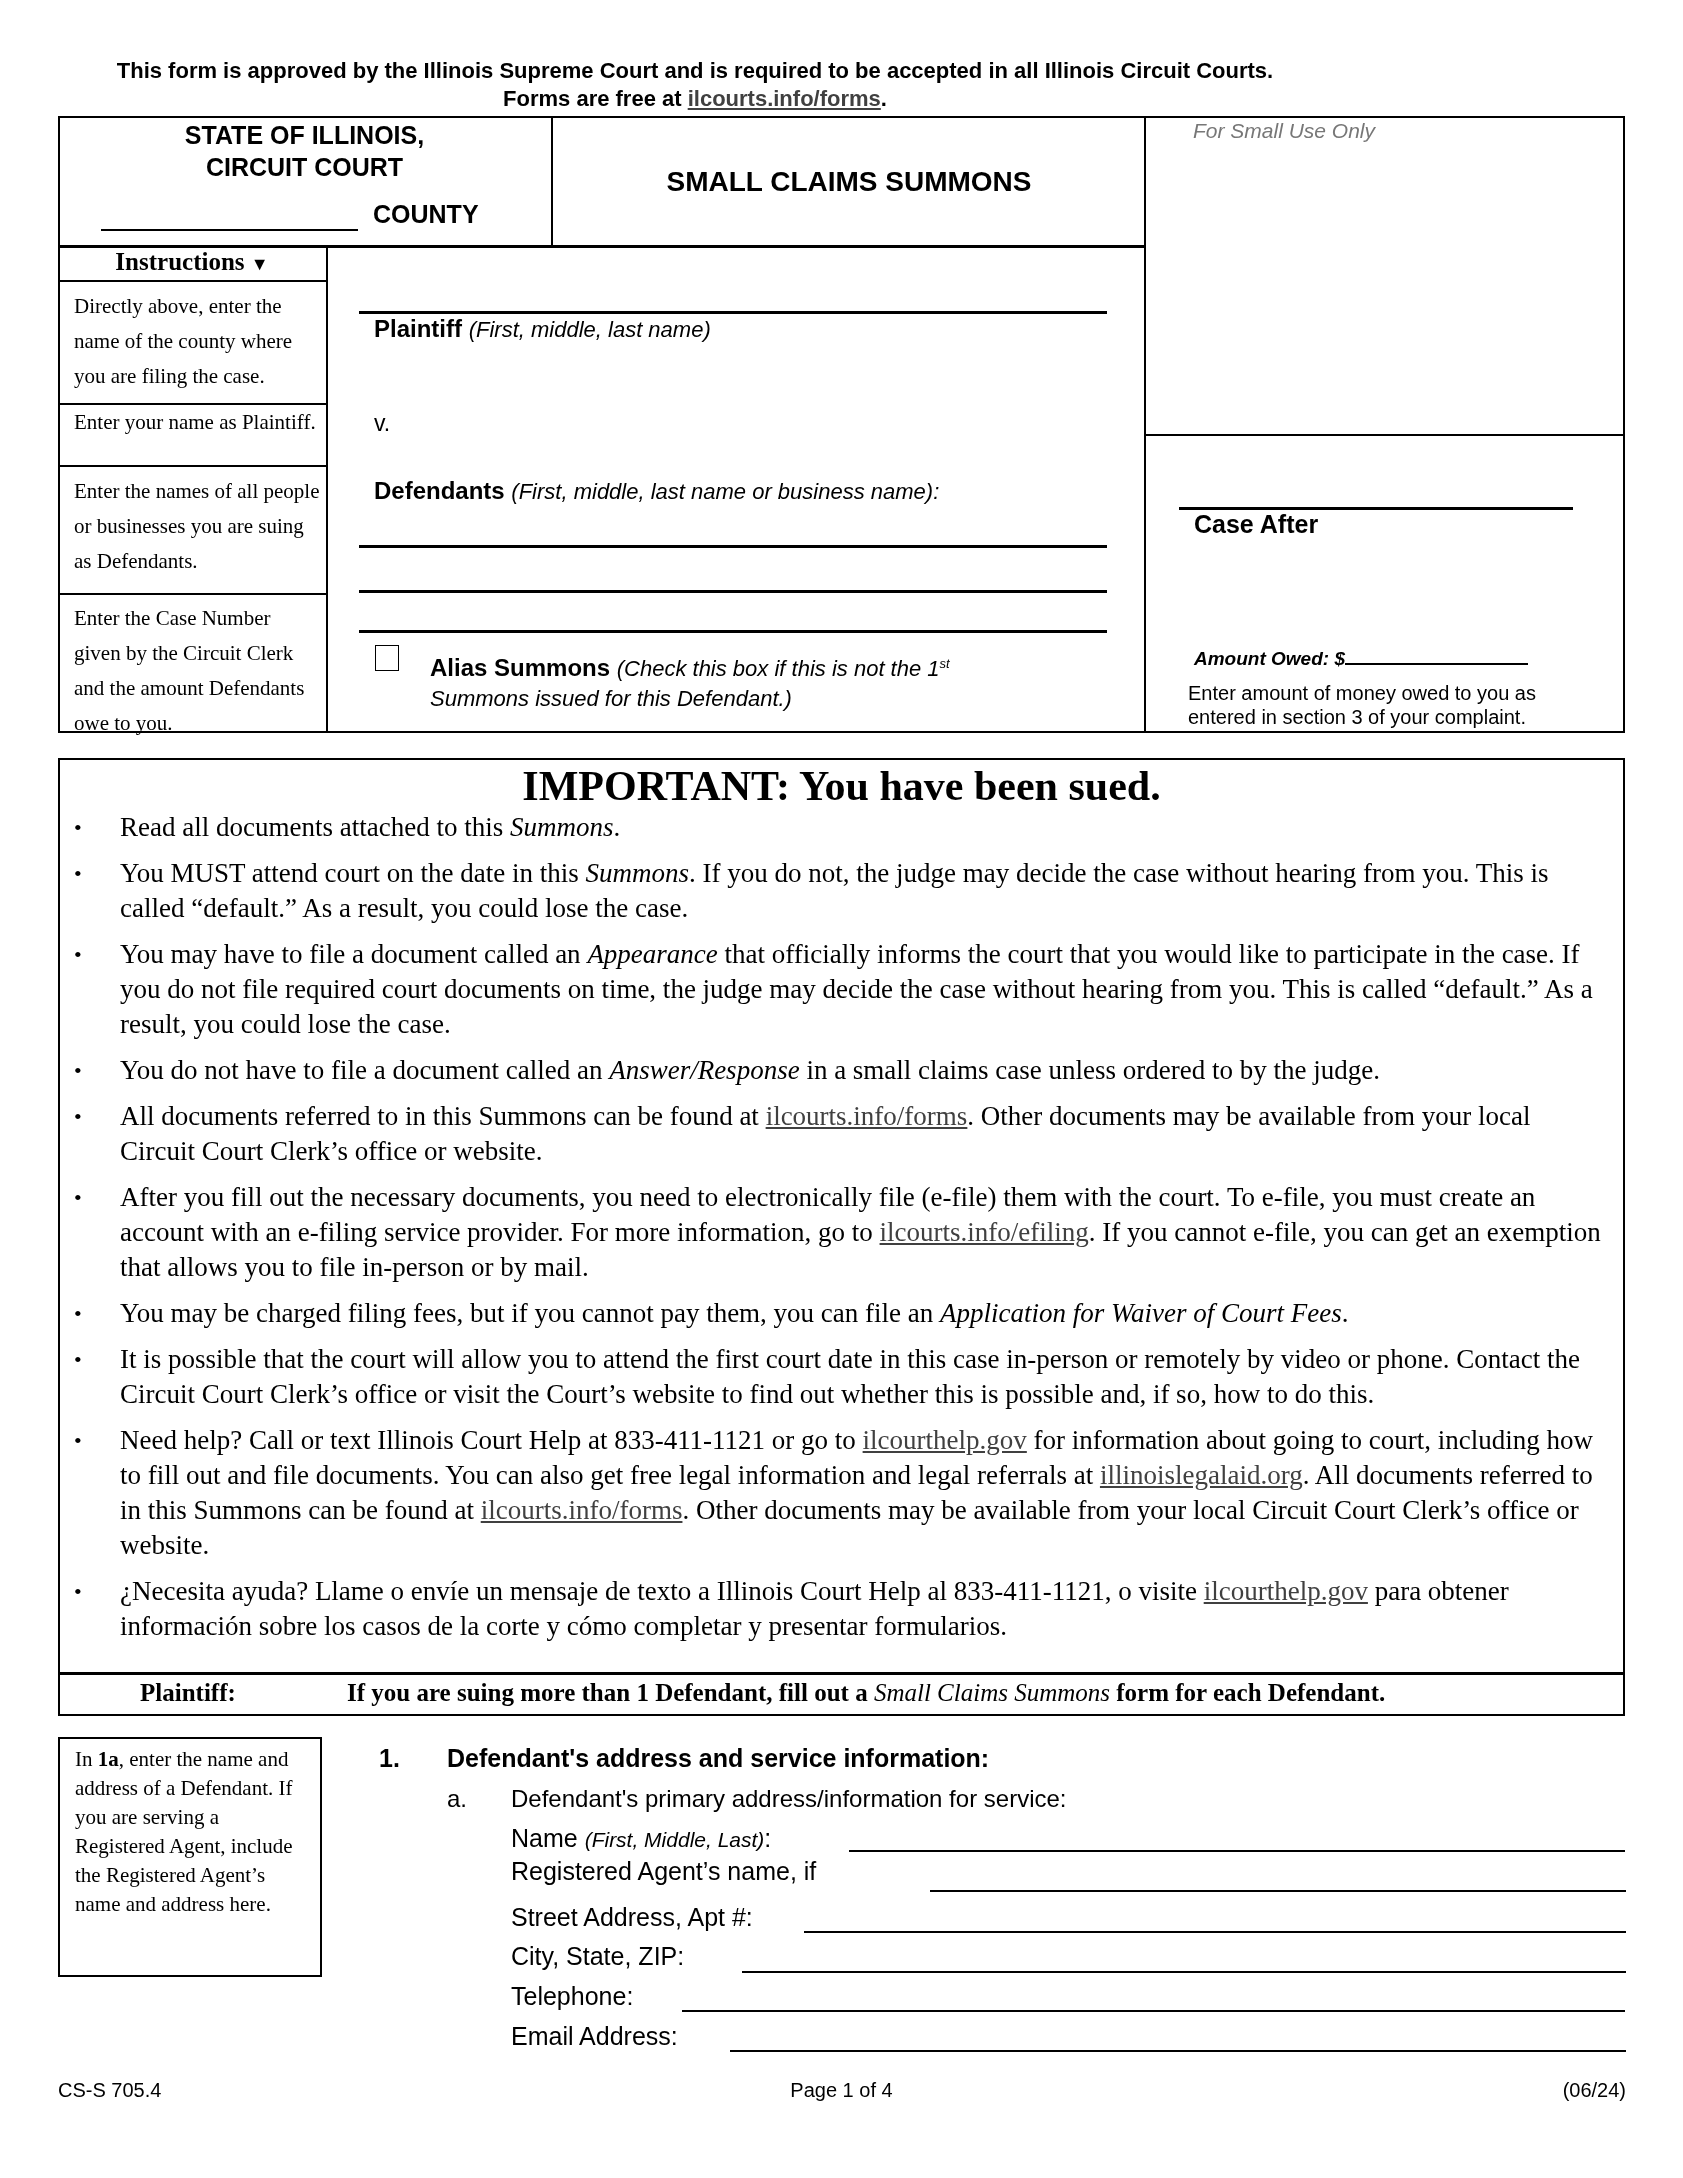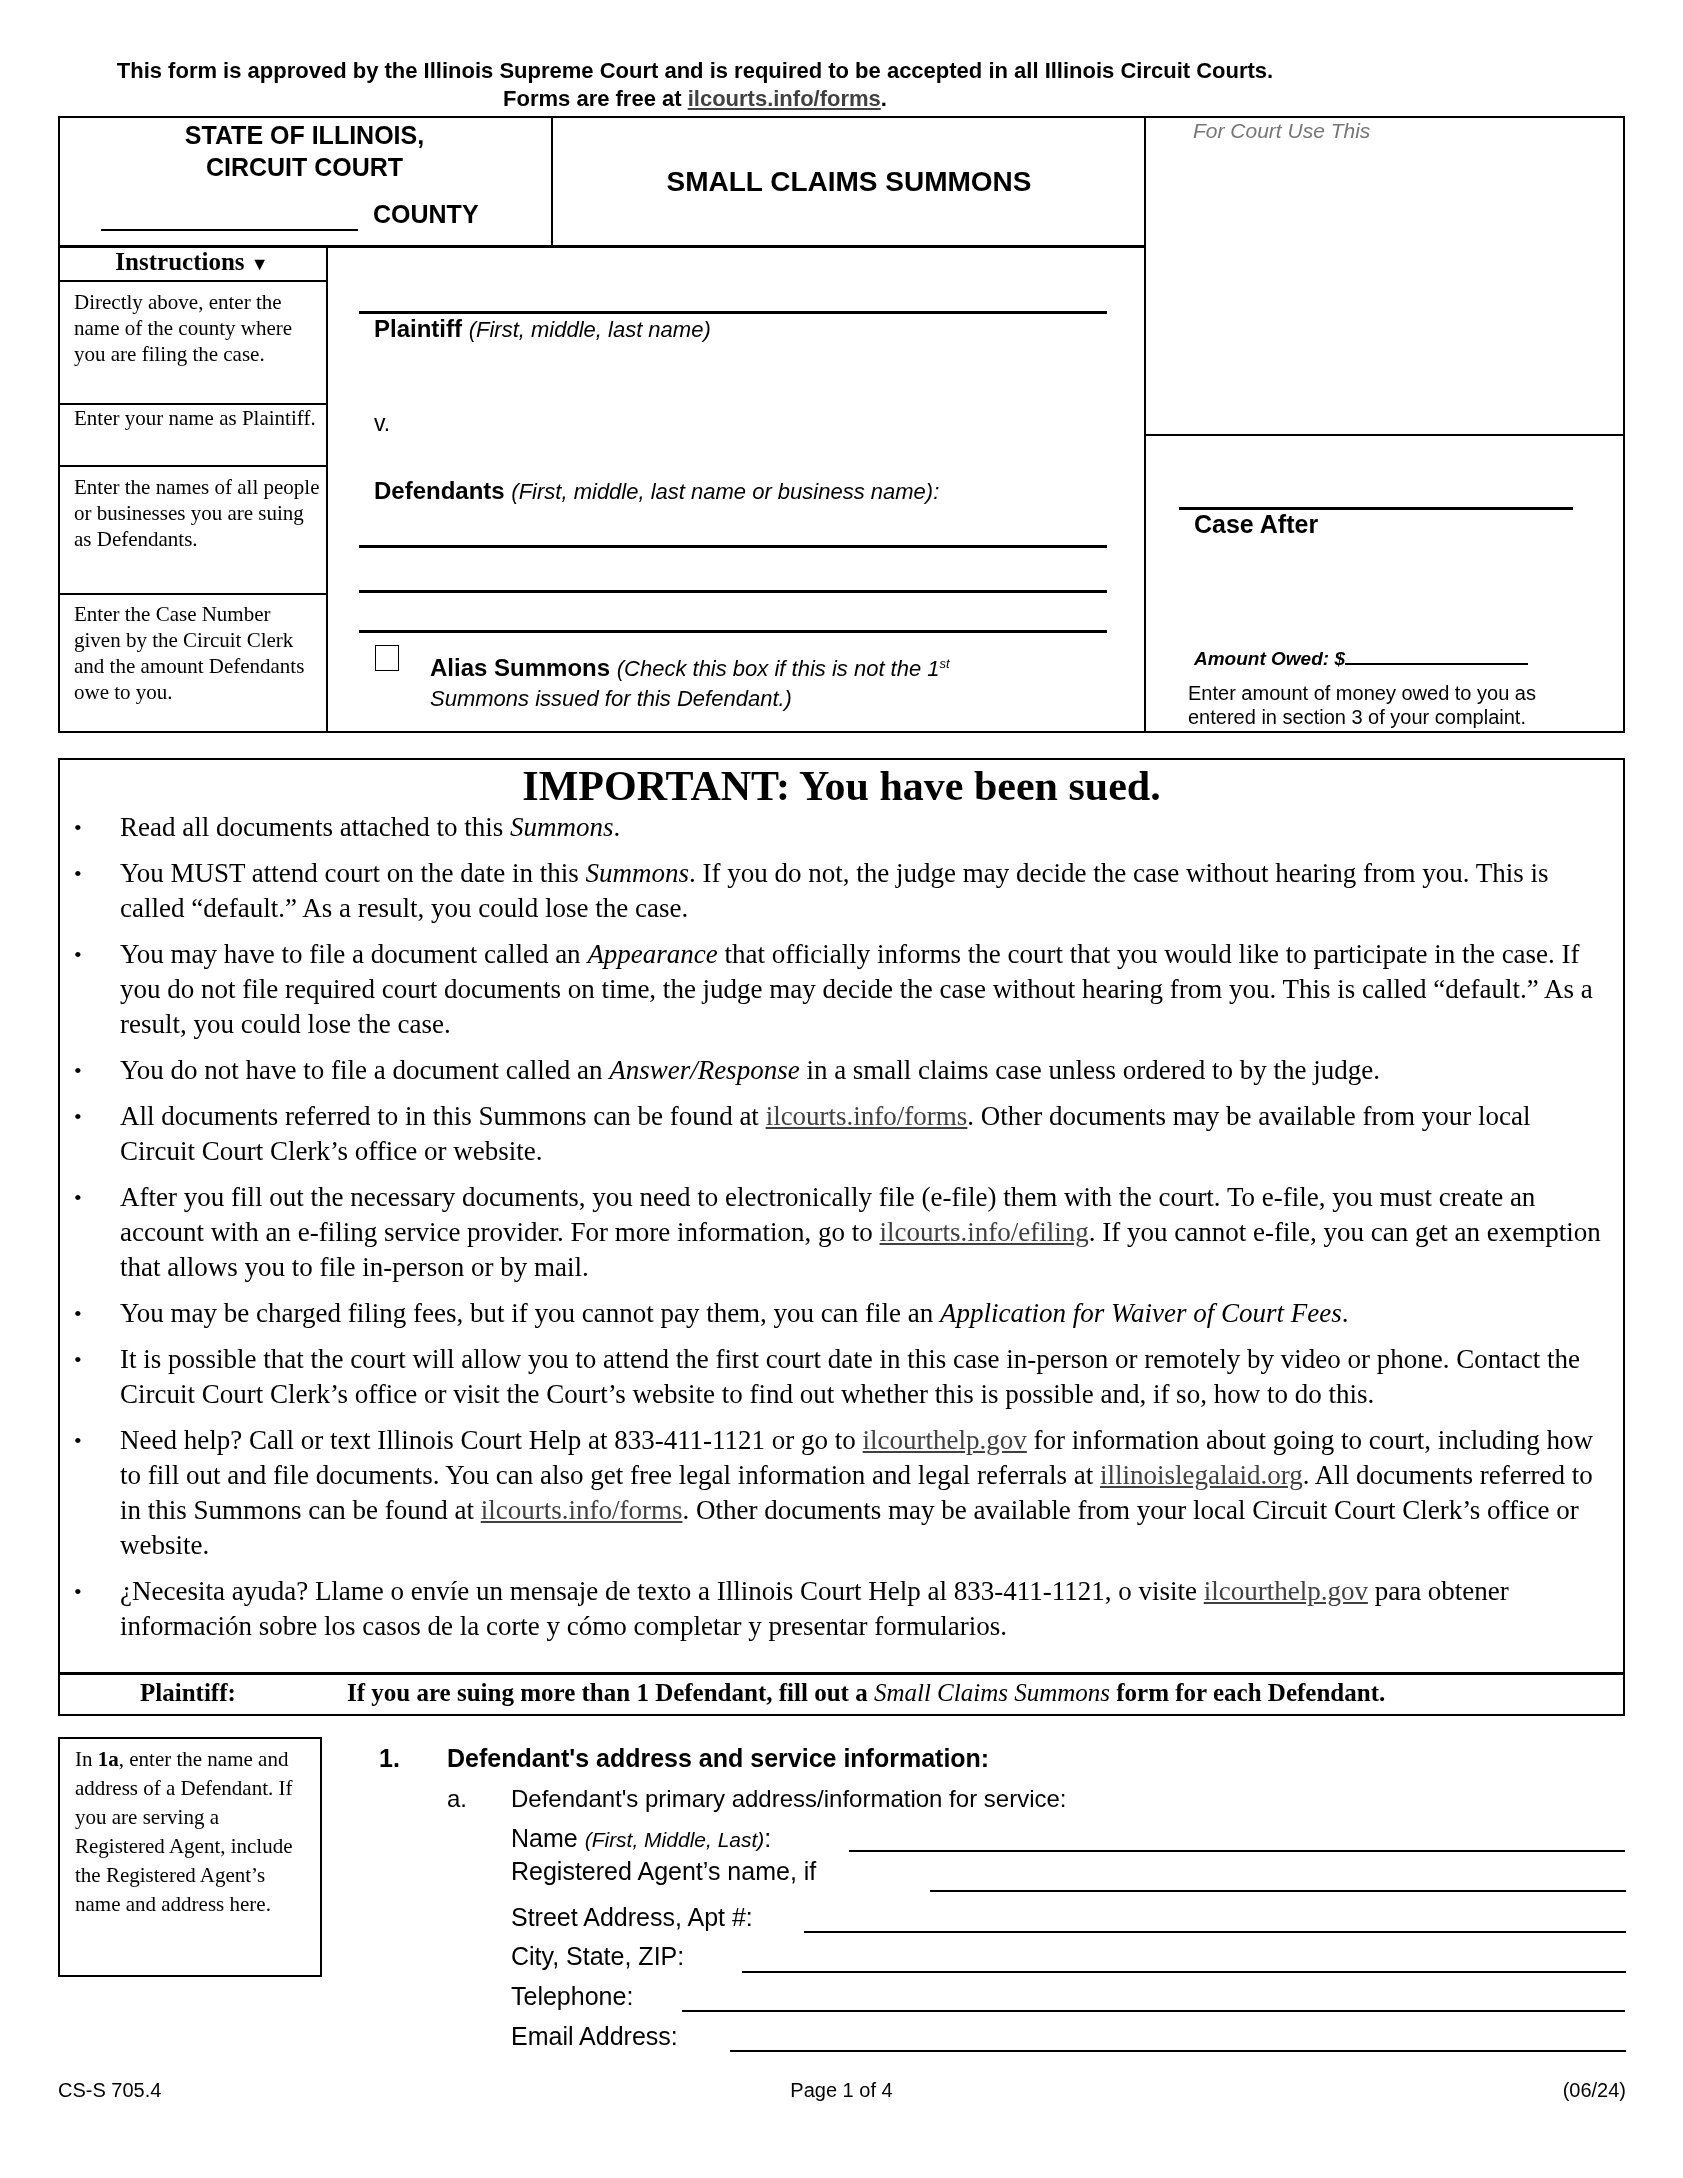--- a/index.html
+++ b/index.html
@@ -7,21 +7,21 @@
   .abs { position: absolute; }
   .sans { font-family: "Liberation Sans", sans-serif; }
   .serif { font-family: "Liberation Serif", serif; }
   .link { color: #404040; text-decoration: underline; }
   .hline { position: absolute; border-top: 2.5px solid #000; height: 0; }
   .vline { position: absolute; border-left: 2px solid #000; width: 0; }
   .box { position: absolute; border: 2px solid #000; box-sizing: border-box; }
 
   #top-notice { left: 0; width: 1390px; top: 57px; text-align: center; font-size: 22px; font-weight: bold; line-height: 28px; }
 
-  .instr-cell { position: absolute; left: 74px; width: 248px; font-size: 21px; line-height: 26px; }
+  .instr-cell { position: absolute; left: 74px; width: 248px; font-size: 21px; line-height: 35px; }
   .field-label { font-size: 24px; }
 
   .bullets { position: absolute; left: 69px; width: 1539px; top: 810px; }
   .bullet { position: relative; padding-left: 51px; font-size: 27px; line-height: 35px; margin-bottom: 11px; }
   .bullet .dot { position: absolute; left: 5px; top: 0; font-size: 22px; }
   .bullet i { font-style: italic; }
 
   .addr-row { position: absolute; font-size: 25px; }
   .addr-line { position: absolute; border-top: 2.5px solid #000; }
 </style>
@@ -44,21 +44,21 @@
 <div class="hline" style="left:58px;top:593px;width:268px;"></div>
 <div class="hline" style="left:1145px;top:434px;width:480px;"></div>
 
 <div class="abs sans" style="left:58px;width:493px;top:119px;text-align:center;font-size:25px;font-weight:bold;line-height:32px;">
   <div>STATE OF ILLINOIS,</div>
   <div>CIRCUIT COURT</div>
 </div>
 <div class="abs" style="left:101px;top:205px;width:257px;height:24px;border-bottom:2.5px solid #000;"></div>
 <div class="abs sans" style="left:373px;top:200px;font-size:25px;font-weight:bold;">COUNTY</div>
 <div class="abs sans" style="left:553px;width:592px;top:166px;text-align:center;font-size:28px;font-weight:bold;">SMALL CLAIMS SUMMONS</div>
-<div class="abs sans" style="left:1193px;top:119px;font-size:21px;font-style:italic;color:#777;">For Court Use This</div>
+<div class="abs sans" style="left:1193px;top:119px;font-size:21px;font-style:italic;color:#777;">For Small Use Only</div>
 
 <div class="abs serif" style="left:58px;width:268px;top:248px;text-align:center;font-size:25px;font-weight:bold;">
   <span>Instructions</span>
   <span style="font-size:18px;">▼</span>
 </div>
 <div class="instr-cell serif" style="top:289px;">Directly above, enter the name of the county where you are filing the case.</div>
 <div class="instr-cell serif" style="top:405px;">Enter your name as Plaintiff.</div>
 <div class="instr-cell serif" style="top:474px;">Enter the names of all people or businesses you are suing as Defendants.</div>
 <div class="instr-cell serif" style="top:601px;">Enter the Case Number given by the Circuit Clerk and the amount Defendants owe to you.</div>
 

